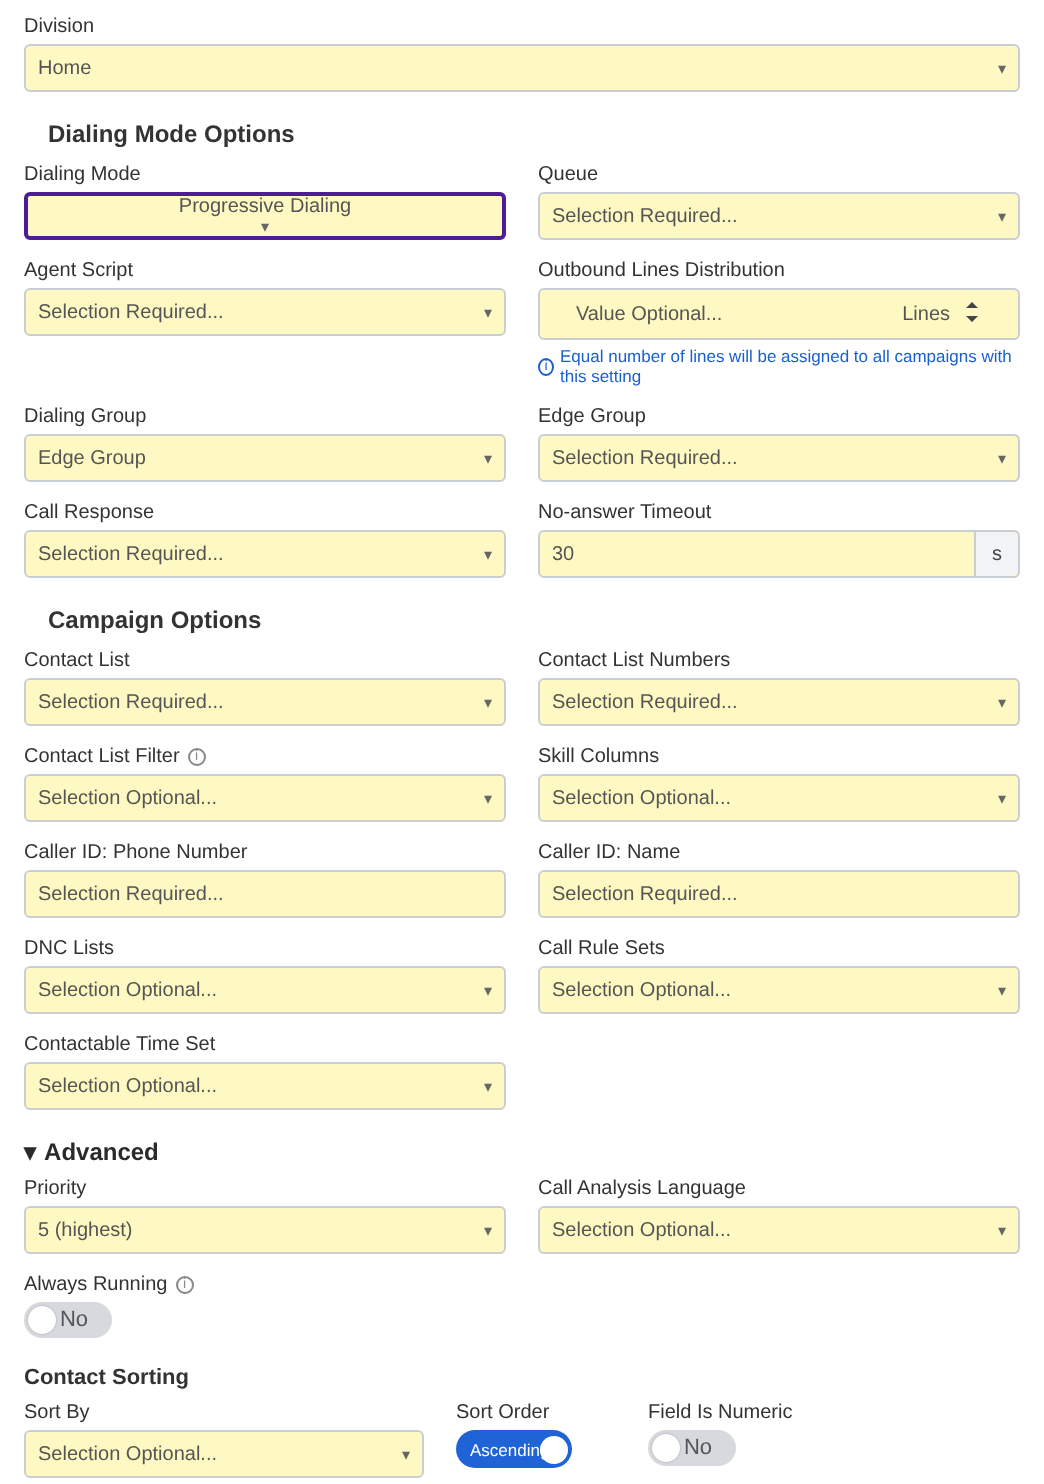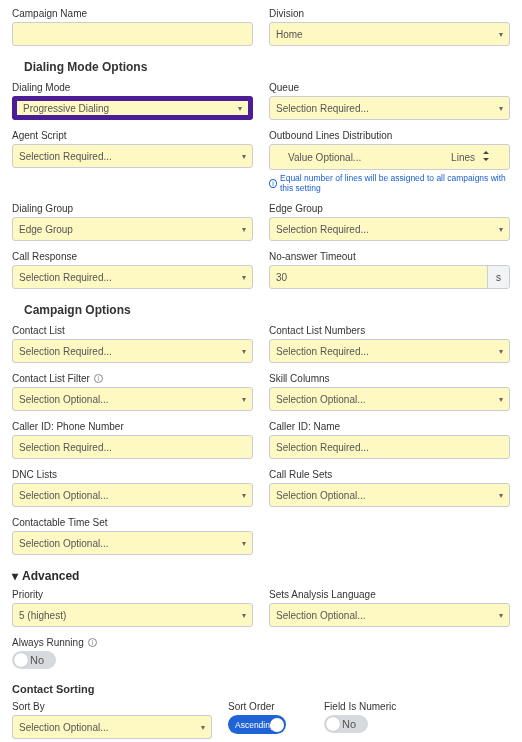--- a/index.html
+++ b/index.html
@@ -35,21 +35,21 @@
     font-size: 10px;
     padding: 0 6px;
     background: #fef9c3;
     color: #555;
     display: flex;
     align-items: center;
     justify-content: space-between;
     cursor: pointer;
   }
   .input { cursor: text; justify-content: flex-start; }
-  .select-blue { border: 5px solid #4c1d95; }
+  .select-blue { border: 2px solid #4c1d95; flex-direction: column; }
   .chev { font-size: 8px; color: #666; }
   .input-group { padding: 0; }
   .input-group .val { flex:1; padding:0 6px; }
   .input-group .addon {
     border-left: 1px solid #c9ced4;
     background: #f2f3f5;
     height:100%;
     display:flex;
     align-items:center;
     padding:0 8px;
@@ -150,24 +150,20 @@
     font-size:11px;
     font-weight:600;
     color:#333;
     margin:14px 0 6px 0;
   }
 </style>
 </head>
 <body>
 
 <div class="row">
-  <div class="col">
-    <div class="label">Campaign Name</div>
-    <div class="input"></div>
-  </div>
   <div class="col">
     <div class="label">Division</div>
     <div class="select">
       <span>Home</span>
       <span class="chev">▾</span>
     </div>
   </div>
 </div>
 
 <div class="section-title">Dialing Mode Options</div>
@@ -336,21 +332,21 @@
 
 <div class="row">
   <div class="col">
     <div class="label">Priority</div>
     <div class="select">
       <span>5 (highest)</span>
       <span class="chev">▾</span>
     </div>
   </div>
   <div class="col">
-    <div class="label">Sets Analysis Language</div>
+    <div class="label">Call Analysis Language</div>
     <div class="select">
       <span>Selection Optional...</span>
       <span class="chev">▾</span>
     </div>
   </div>
 </div>
 
 <div class="row">
   <div class="col">
     <div class="label">

